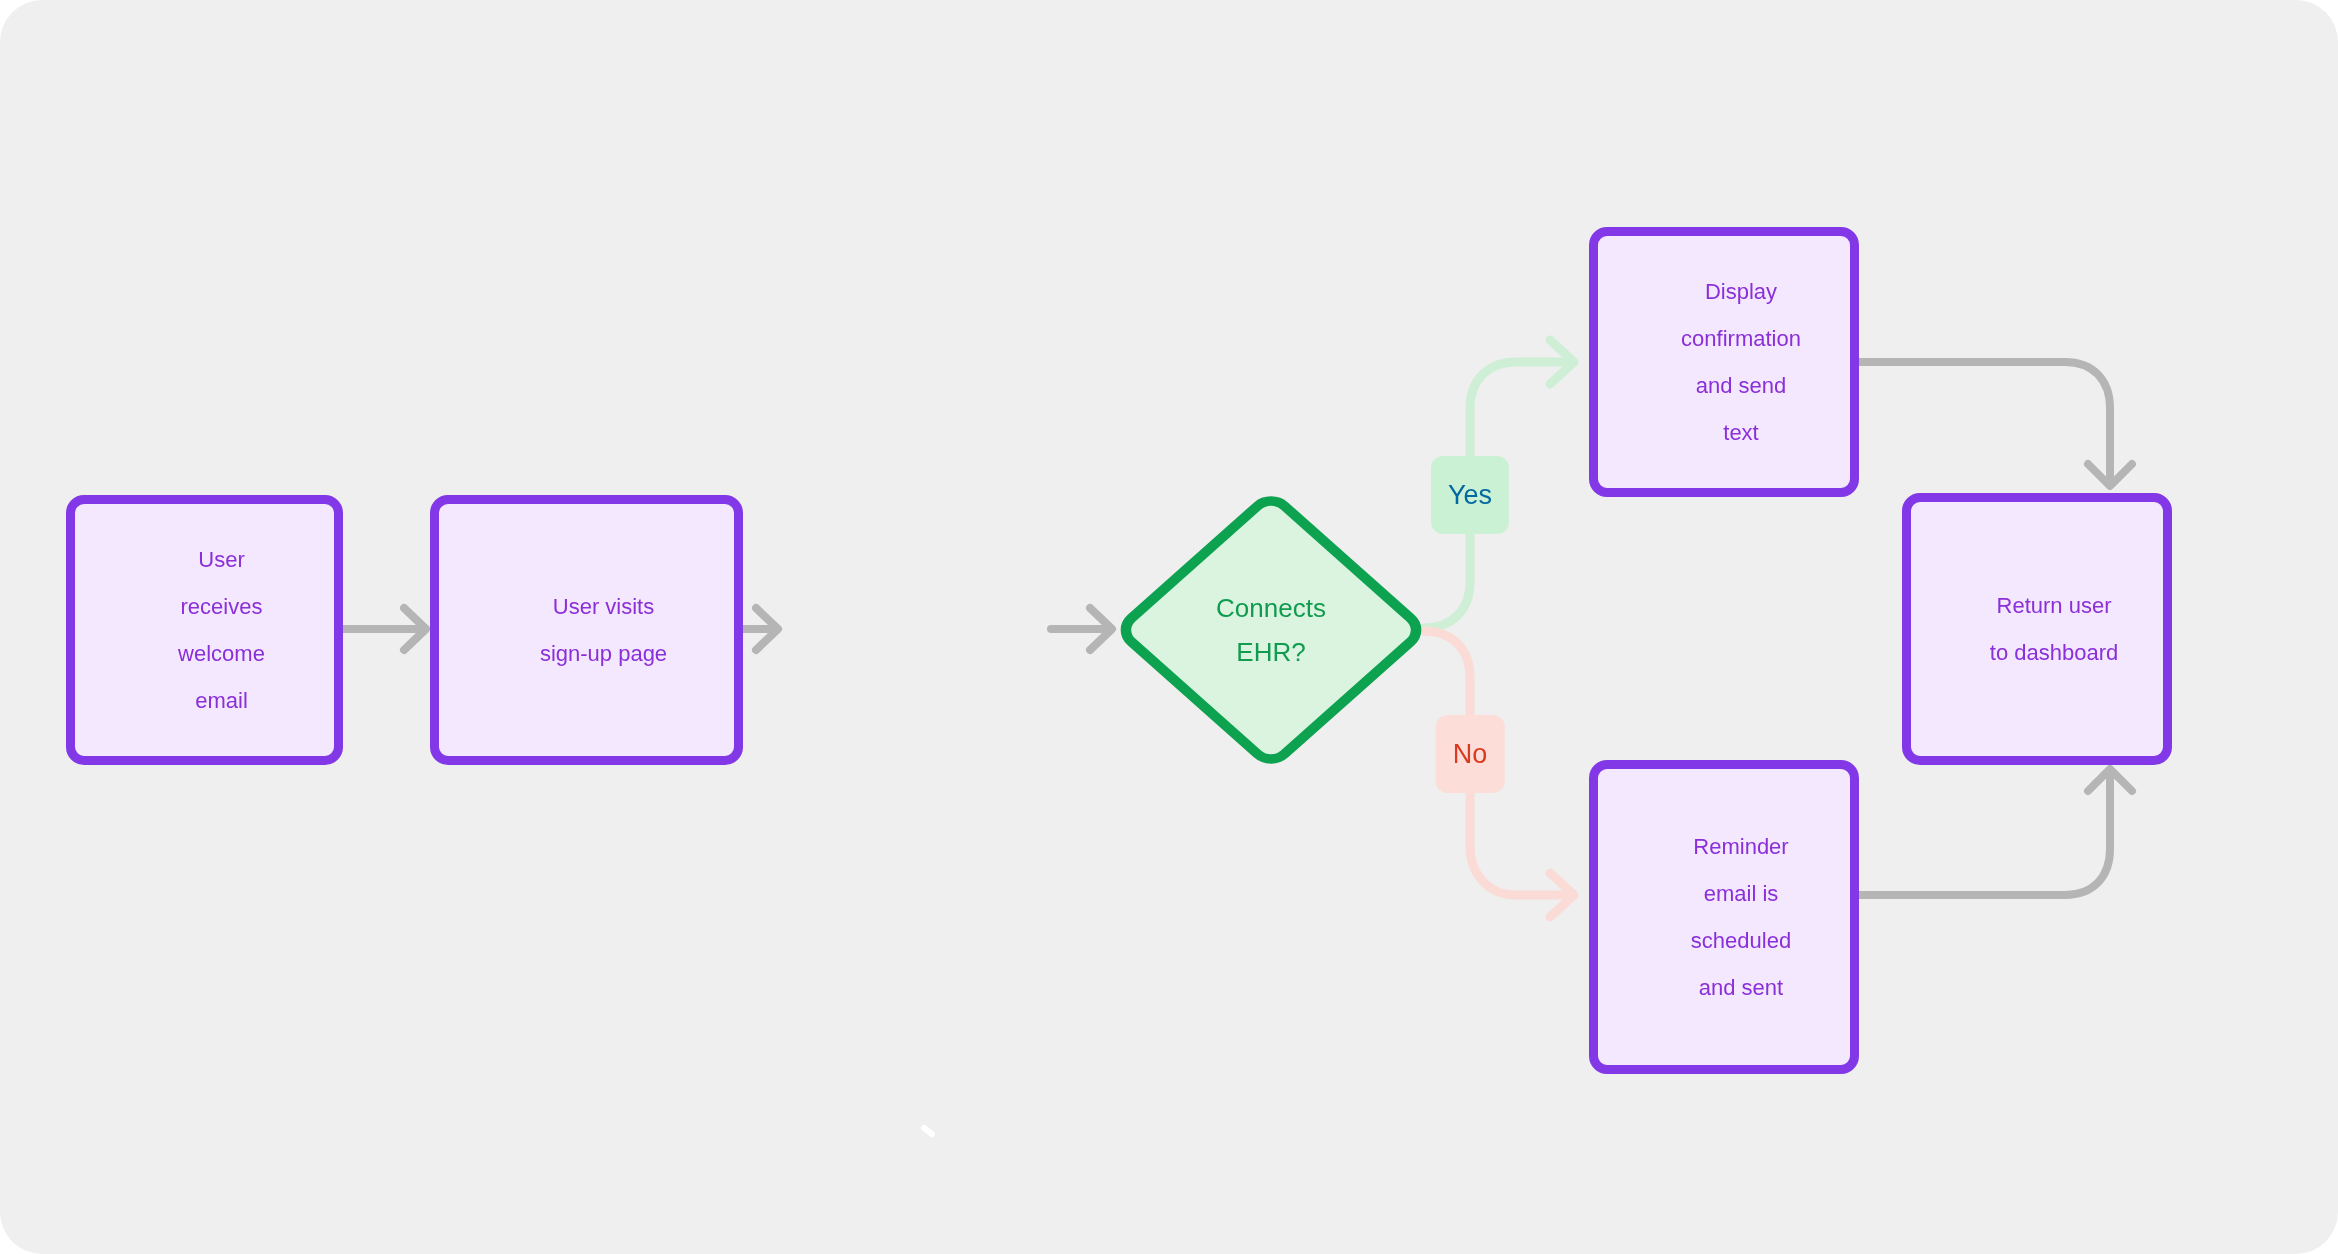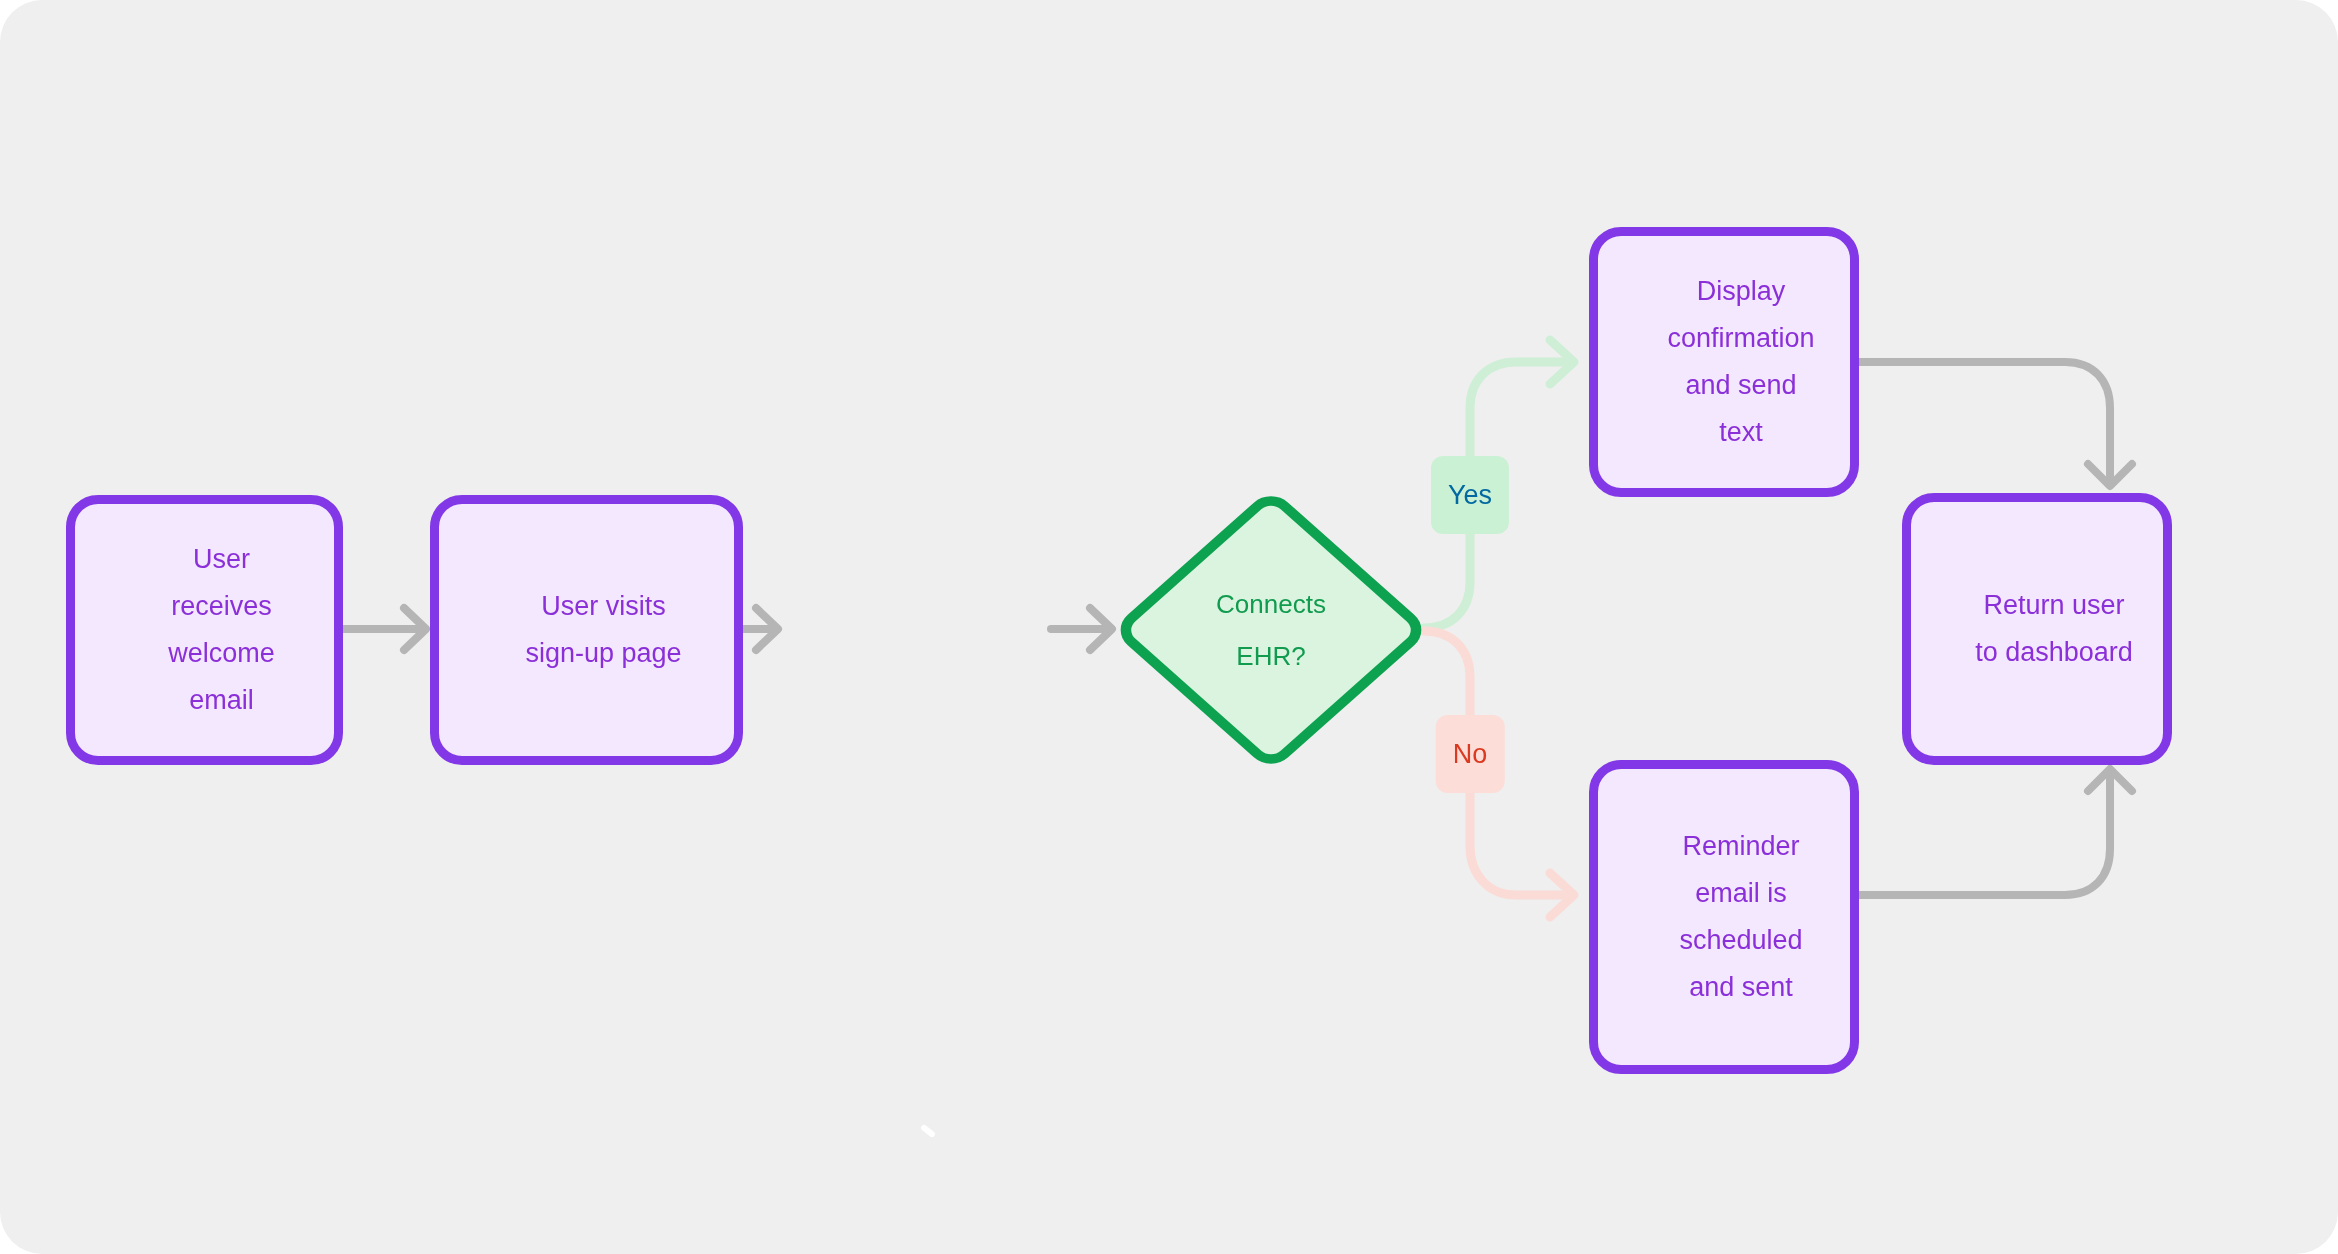--- a/index.html
+++ b/index.html
@@ -27,27 +27,27 @@
     position: absolute;
     left: 0; top: 0;
     width: 2338px;
     height: 1254px;
   }
   .node {
     position: absolute;
     box-sizing: border-box;
     border: 9px solid #8338E8;
     background: #F3E8FD;
-    border-radius: 32px;
+    border-radius: 18px;
     display: flex;
     align-items: center;
     justify-content: center;
     text-align: center;
     color: #8B2FD9;
-    font-size: 27px;
+    font-size: 22px;
     line-height: 47px;
     white-space: pre-line;
     padding-left: 34px;
   }
   .node-label {
     white-space: pre-line;
   }
   .node-welcome   { left: 66px;   top: 495px; width: 277px; height: 270px; }
   .node-signup    { left: 430px;  top: 495px; width: 313px; height: 270px; }
   .node-create    { left: 781px;  top: 495px; width: 270px; height: 270px; }
@@ -58,21 +58,21 @@
   .diamond-label {
     position: absolute;
     left: 1151px; top: 560px;
     width: 240px; height: 140px;
     display: flex;
     align-items: center;
     justify-content: center;
     text-align: center;
     color: #119B4F;
     font-size: 26px;
-    line-height: 52px;
+    line-height: 44px;
     white-space: pre-line;
   }
   .chip {
     position: absolute;
     transform: translateX(-50%);
     height: 78px;
     line-height: 78px;
     padding: 0 17px;
     border-radius: 12px;
     font-size: 27px;

